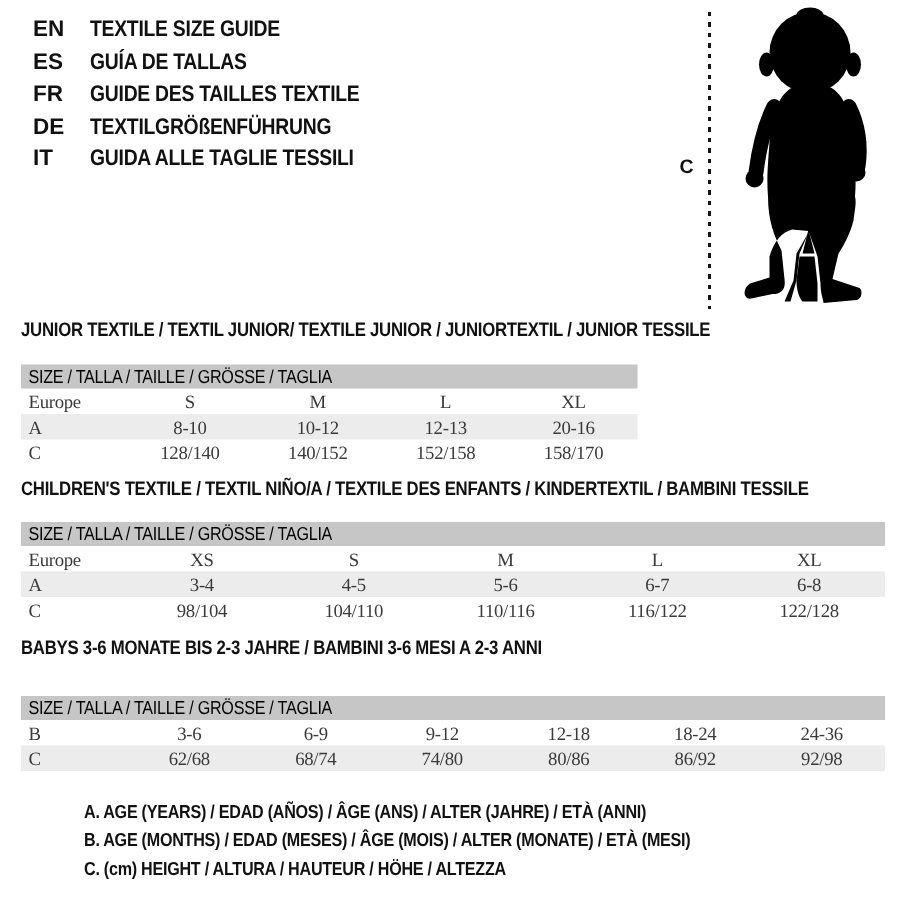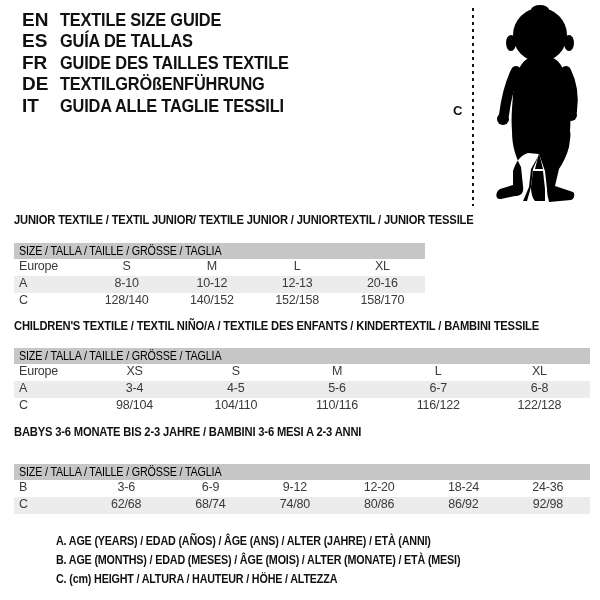--- a/index.html
+++ b/index.html
@@ -10,36 +10,36 @@
   }
   html,body{margin:0;padding:0;background:#ffffff;}
   .canvas{
     position:relative;width:600px;height:600px;background:#ffffff;overflow:hidden;
     font-family:"Liberation Sans",sans-serif;color:var(--ink);
   }
   .cond{display:inline-block;transform:scaleX(0.86);transform-origin:left center;white-space:nowrap;letter-spacing:-0.2px;}
 
   
   .lang-block{position:absolute;top:9px;left:22px;}
-  .lang-row{display:flex;height:21.5px;align-items:center;font-weight:bold;font-size:19px;}
+  .lang-row{display:flex;height:21.5px;align-items:center;font-weight:bold;font-size:15px;}
   .lang-code{display:inline-block;width:38px;}
 
   
   .measure-line{position:absolute;left:472px;top:8px;width:2px;height:198px;
     background:repeating-linear-gradient(to bottom,#141414 0 3px,transparent 3px 7px);}
   .measure-label{position:absolute;left:453px;top:103px;font-weight:bold;font-size:13px;}
   .baby-svg{position:absolute;left:483px;top:3px;}
 
   
   .sec-title{position:absolute;left:14px;font-weight:bold;font-size:13px;line-height:16px;}
 
   
   .stable{position:absolute;left:14px;font-size:12.5px;color:var(--table-text);}
   .band{height:16px;background:var(--band-bg);display:flex;align-items:center;padding-left:5px;color:#000000;}
-  .trow{display:flex;height:17px;align-items:flex-start;letter-spacing:-0.2px;}
+  .trow{display:flex;height:17px;align-items:flex-end;letter-spacing:-0.2px;font-family:Liberation Serif, serif;}
   .trow.alt{background:var(--row-alt-bg);}
   .tlabel{width:70px;padding-left:5px;box-sizing:border-box;}
   .tcell{flex:1;text-align:center;}
 
   
   .footnotes{position:absolute;left:14px;top:534px;}
   .footnote{height:19px;font-weight:bold;font-size:12.5px;margin-left:42px;}
 </style>
 </head>
 <body>
@@ -185,21 +185,21 @@
   <div class="stable" style="top:464px;width:576px;">
     <div class="band">
       <span class="cond">SIZE / TALLA / TAILLE / GRÖSSE / TAGLIA</span>
     </div>
     <div>
         <div class="trow">
           <div class="tlabel">B</div>
           <div class="tcell">3-6</div>
           <div class="tcell">6-9</div>
           <div class="tcell">9-12</div>
-          <div class="tcell">12-20</div>
+          <div class="tcell">12-18</div>
           <div class="tcell">18-24</div>
           <div class="tcell">24-36</div>
         </div>
         <div class="trow alt">
           <div class="tlabel">C</div>
           <div class="tcell">62/68</div>
           <div class="tcell">68/74</div>
           <div class="tcell">74/80</div>
           <div class="tcell">80/86</div>
           <div class="tcell">86/92</div>

